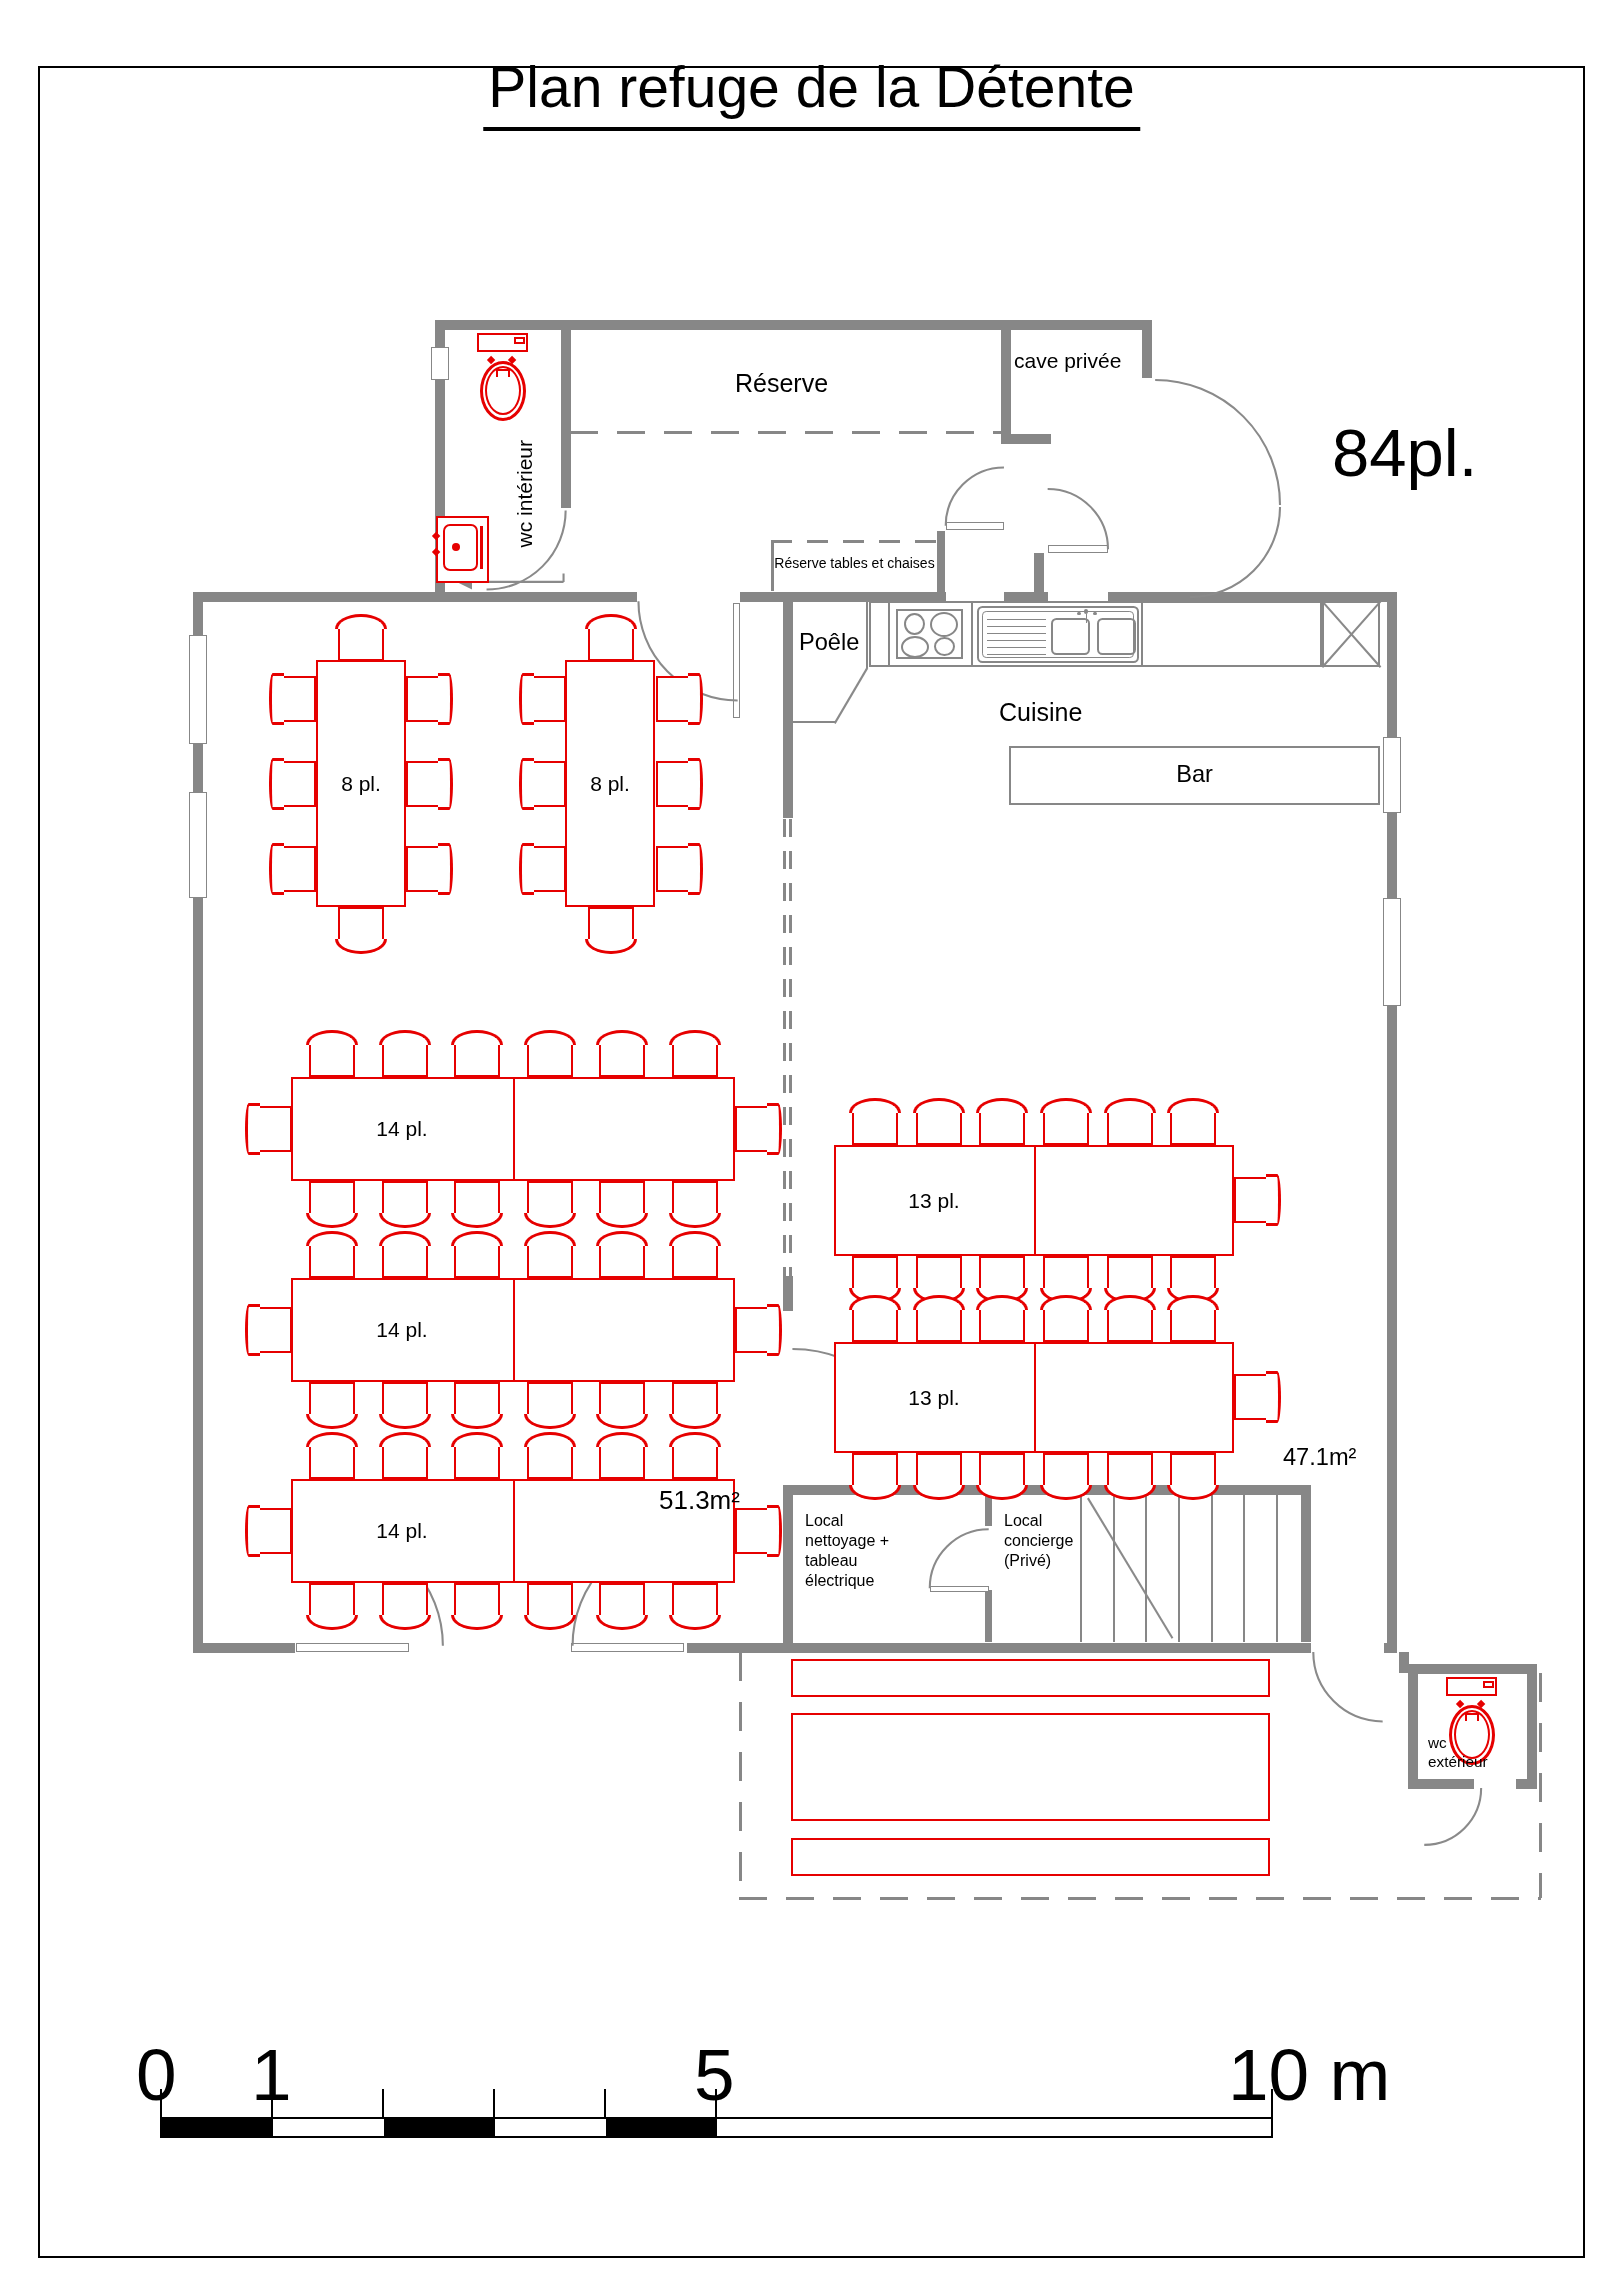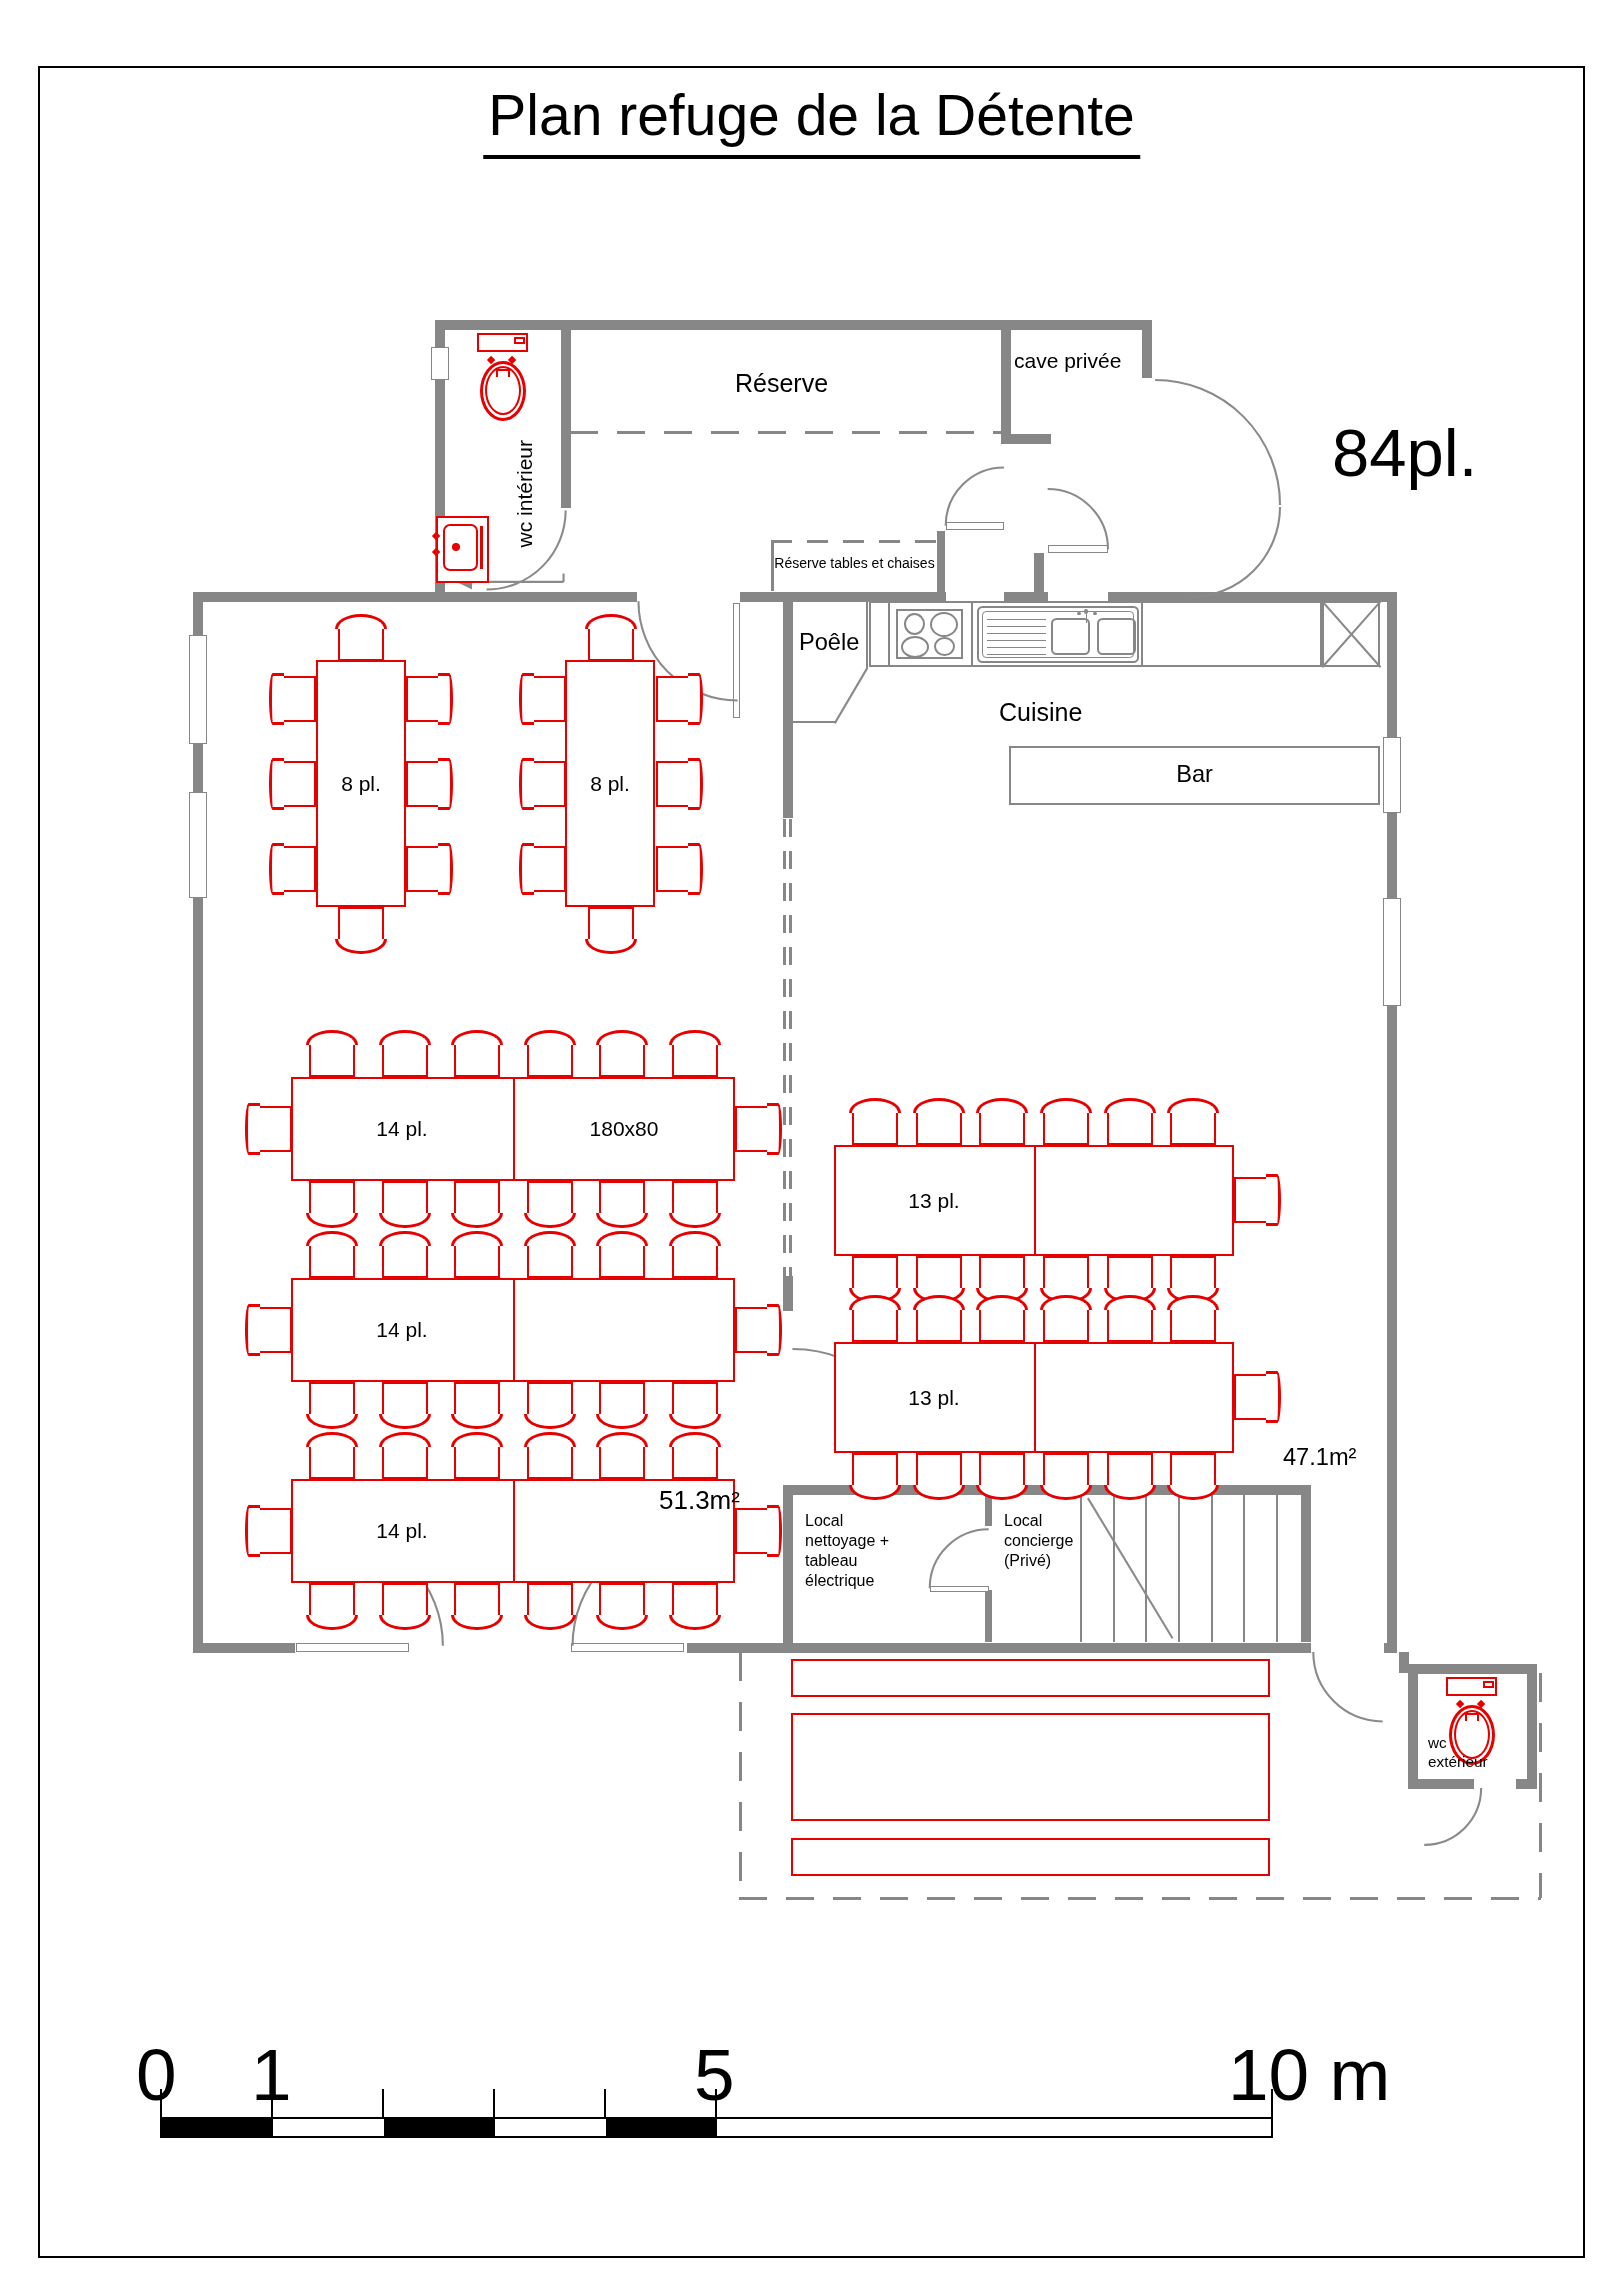--- a/index.html
+++ b/index.html
@@ -35,21 +35,21 @@
   .toilet .handle{position:absolute;left:19px;top:36px;width:14px;height:8.3px;border:2.1px solid #e60000;border-bottom:none;box-sizing:border-box;}
   .ticknum{position:absolute;font-size:73px;}
 </style>
 </head>
 <body>
 
 <div class="stage">
 
   <div class="abs" style="left:38px;top:66px;width:1547px;height:2192px;border:2.1px solid #000;"></div>
 
-  <div class="label" style="left:50%;top:80px;transform:translateX(-50%);font-size:57px;border-bottom:4.2px solid #000;padding:0 5.5px 4.2px 5.5px;white-space:nowrap;">Plan refuge de la Détente</div>
+  <div class="label" style="left:50%;top:52px;transform:translateX(-50%);font-size:57px;border-bottom:4.2px solid #000;padding:0 5.5px 4.2px 5.5px;white-space:nowrap;">Plan refuge de la Détente</div>
 
   <div class="label" style="left:1332px;top:411px;font-size:67px;">84pl.</div>
 
   <div class="wall" style="left:435px;top:320px;width:717px;height:9.7px;"></div>
   <div class="wall" style="left:435px;top:320px;width:9.7px;height:281px;"></div>
   <div class="wall" style="left:561px;top:330px;width:9.7px;height:178px;"></div>
   <div class="wall" style="left:1001px;top:330px;width:9.7px;height:114px;"></div>
   <div class="wall" style="left:1001px;top:434px;width:50px;height:9.7px;"></div>
   <div class="wall" style="left:1142px;top:330px;width:9.7px;height:48px;"></div>
 
@@ -279,21 +279,20 @@
 
   <div class="redrect" style="left:316px;top:660px;width:90px;height:247px;"></div>
   <div class="table-label" style="left:316px;top:660px;width:90px;height:247px;">8 pl.</div>
   <div class="redrect" style="left:565px;top:660px;width:90px;height:247px;"></div>
   <div class="table-label" style="left:565px;top:660px;width:90px;height:247px;">8 pl.</div>
 
   <div class="redrect" style="left:291px;top:1077px;width:444px;height:104px;">
     <div class="abs" style="left:220px;top:0;width:2.1px;height:100px;background:#e60000;"></div>
   </div>
   <div class="table-label" style="left:291px;top:1077px;width:222px;height:104px;">14 pl.</div>
-  <div class="table-label" style="left:513px;top:1077px;width:222px;height:104px;">180x80</div>
 
   <div class="redrect" style="left:291px;top:1278px;width:444px;height:104px;">
     <div class="abs" style="left:220px;top:0;width:2.1px;height:100px;background:#e60000;"></div>
   </div>
   <div class="table-label" style="left:291px;top:1278px;width:222px;height:104px;">14 pl.</div>
 
   <div class="redrect" style="left:291px;top:1479px;width:444px;height:104px;">
     <div class="abs" style="left:220px;top:0;width:2.1px;height:100px;background:#e60000;"></div>
   </div>
   <div class="table-label" style="left:291px;top:1479px;width:222px;height:104px;">14 pl.</div>

